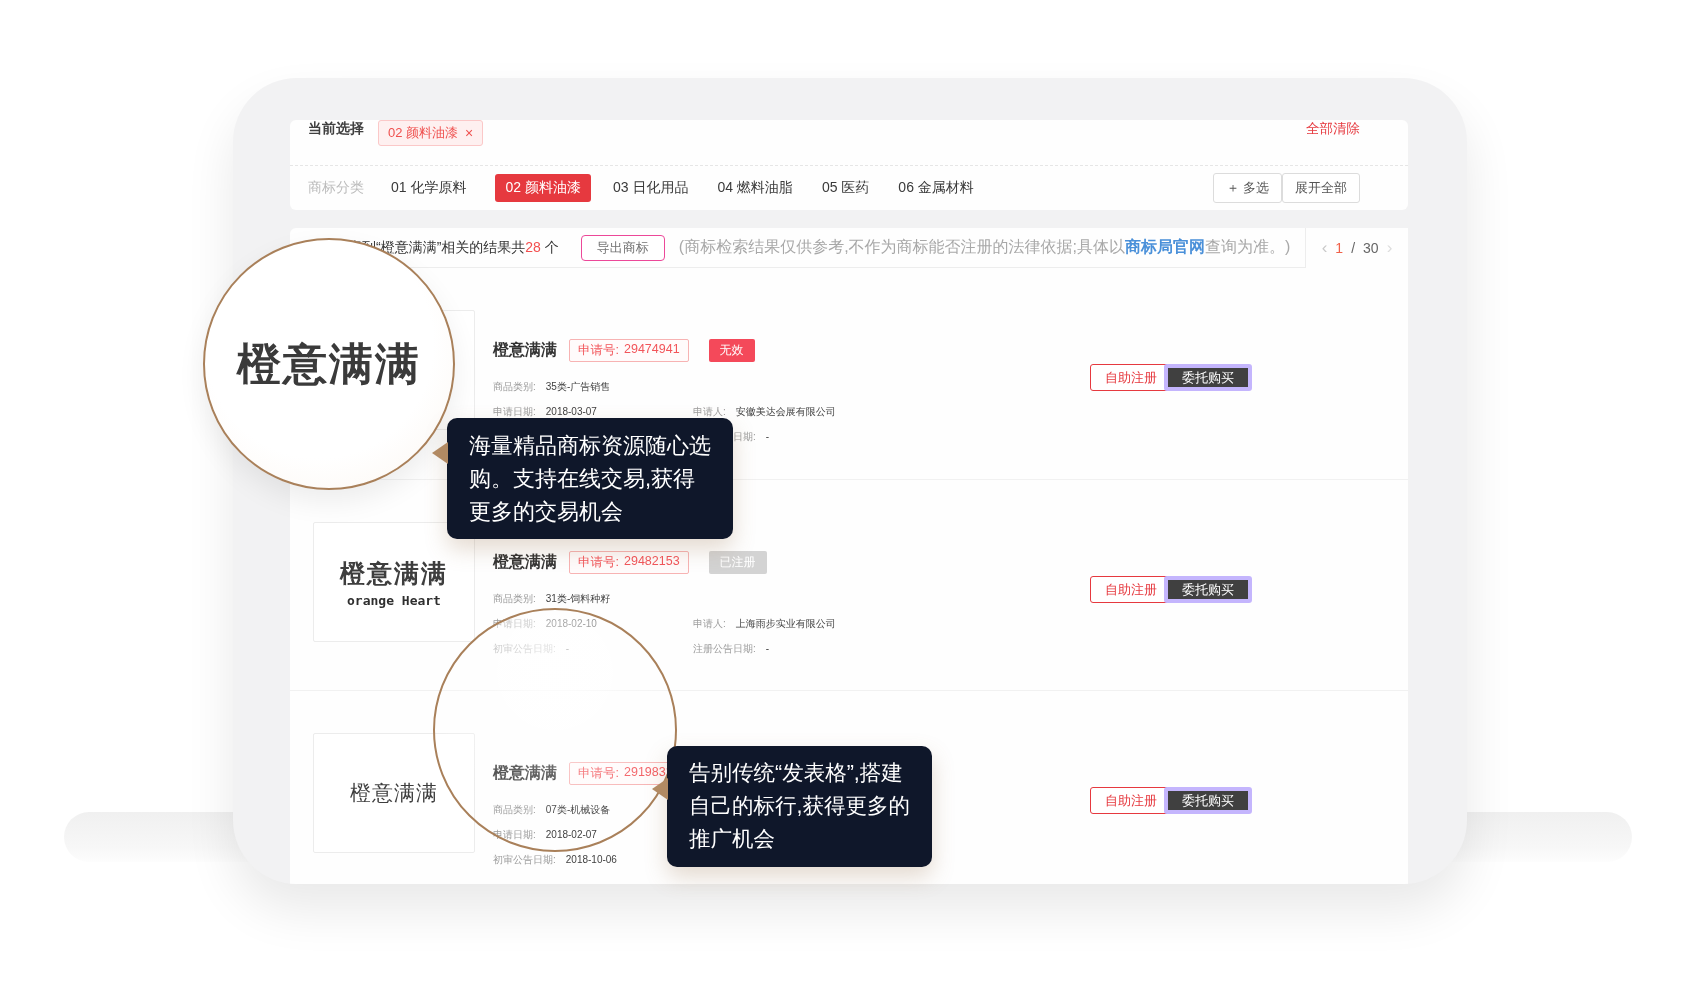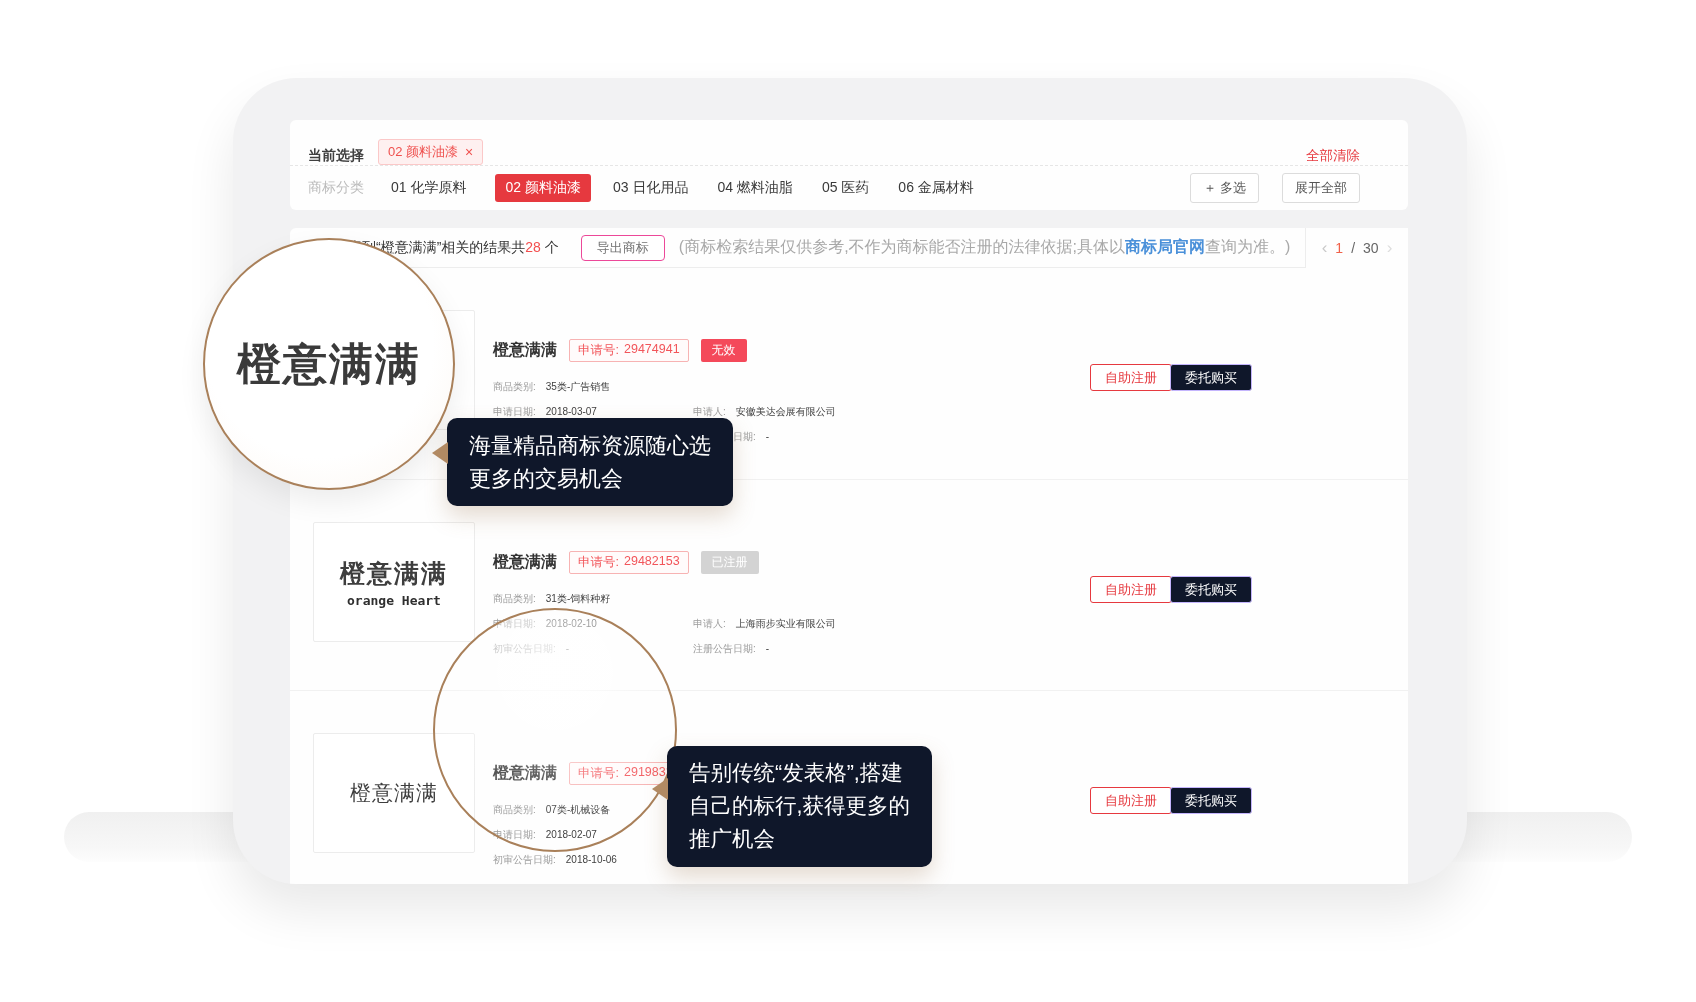--- a/index.html
+++ b/index.html
@@ -20,34 +20,34 @@
   .window {
     position:absolute; left:233px; top:78px; width:1234px; height:806px;
     background:#f2f2f3; border-radius:64px; overflow:hidden;
     box-shadow:0 26px 50px rgba(0,0,0,0.09);
   }
   .card { position:absolute; left:57px; width:1118px; background:#fefefe; border-radius:6px; }
   .top-card { top:42px; height:90px; }
   .results-card { top:150px; height:656px; border-radius:6px 6px 0 0; }
 
   
-  .filter-row { height:46px; display:flex; align-items:flex-end; padding:0 48px 0 18px;
+  .filter-row { height:46px; display:flex; align-items:flex-start; padding:0 48px 0 18px;
     border-bottom:1px dashed #e6e6e6; }
   .filter-label { font-size:14px; font-weight:700; color:#404040; }
   .chip { margin-left:14px; display:inline-flex; align-items:center; background:#fef0f0;
     border:1px solid #fbc8c8; color:#ef504e; font-size:13px; padding:3px 9px; border-radius:3px; }
   .chip-x { margin-left:7px; font-size:14px; cursor:pointer; line-height:1; }
   .clear-all { margin-left:auto; color:#e6393f; font-size:13.5px; cursor:pointer; }
 
   
   .cat-row { height:43px; display:flex; align-items:center; padding:0 48px 0 18px; font-size:14px; }
   .cat-label { color:#bbbbbb; margin-right:27px; }
   .cat-item { margin-right:29px; color:#3a3a3a; cursor:pointer; }
   .cat-item.selected { background:#e6393f; color:#fff; padding:5px 10px; border-radius:3px; margin-right:22px; }
-  .cat-actions { margin-left:auto; display:flex; gap:23px; }
+  .cat-actions { margin-left:auto; display:flex; gap:0; }
   .cat-btn { border:1px solid #dcdcdc; border-radius:3px; padding:5px 12px; font-size:13px;
     color:#555; background:#fff; cursor:pointer; }
 
   
   .results-header { position:relative; height:40px; border-bottom:1px solid #ededed;
     display:flex; align-items:center; padding-left:44px; }
   .res-text { font-size:14px; color:#333; white-space:nowrap; }
   .res-count { color:#f34e4e; }
   .export-btn { margin-left:22px; height:26px; padding:0 15px; border:1px solid #ec4899;
     color:#737373; background:#fff; border-radius:4px; font-size:13px; cursor:pointer; white-space:nowrap; }
@@ -73,33 +73,33 @@
   .tm-text { font-size:21px; color:#3e3e3e; letter-spacing:1px; font-weight:500; }
   .tm-text.calligraphy { font-family:"DejaVu Serif","Liberation Serif",serif; font-weight:700; font-size:25px; letter-spacing:2px; }
   .tm-sub { font-family:"DejaVu Sans Mono","Liberation Mono",monospace; font-weight:700;
     font-size:13px; margin-top:3px; color:#2f2f2f; }
 
   .row-details { position:absolute; left:203px; top:70px; }
   .row-title-line { display:flex; align-items:center; height:24px; margin-bottom:12px; }
   .row-title { font-size:16px; font-weight:700; color:#333; }
   .app-tag { margin-left:12px; display:inline-flex; gap:5px; border:1px solid #f7b3b3;
     color:#f2555a; background:#fffbfb; font-size:12.5px; padding:2px 8px; border-radius:2px; white-space:nowrap; }
-  .badge { margin-left:12px; font-size:12px; color:#fff; padding:3px 11px; border-radius:2px; white-space:nowrap; }
+  .badge { margin-left:20px; font-size:12px; color:#fff; padding:3px 11px; border-radius:2px; white-space:nowrap; }
   .badge.invalid { background:#f4495a; }
   .badge.registered { background:#d3d3d3; }
   .detail-line { position:relative; width:620px; height:25px; line-height:25px;
     font-size:10px; color:#3f3f3f; white-space:nowrap; }
   .dl-label { color:#9b9b9b; margin-right:10px; }
   .col2 { position:absolute; left:200px; top:0; }
 
   .btn { position:absolute; top:96px; height:27px; display:inline-flex; align-items:center;
     padding:0 14px; font-size:13px; border-radius:3px; cursor:pointer;
     font-family:"Liberation Sans","DejaVu Sans",sans-serif; }
   .btn-self { right:236px; border:1px solid #e6393f; color:#e6393f; background:#fff; }
-  .btn-buy { right:156px; border:1px solid #c4b5fd; background:#0f172a; color:#fff; }
+  .btn-buy { right:156px; border:4px solid #c4b5fd; background:#404040; color:#fff; }
 
   
   .circle1 { position:absolute; left:203px; top:238px; width:252px; height:252px; border-radius:50%;
     border:2px solid #a9805a; z-index:20; display:flex; align-items:center; justify-content:center;
     background:radial-gradient(circle at 46% 42%, #ffffff 58%, #fdfaf7 78%, #f0e8de 100%);
     box-shadow:0 12px 28px rgba(0,0,0,0.07); }
   .zoom-text { font-size:44px; font-weight:600; color:#3a3a3a; letter-spacing:2px; }
   .circle2 { position:absolute; left:433px; top:608px; width:244px; height:244px; border-radius:50%;
     border:2px solid #a9805a; z-index:20;
     background:radial-gradient(circle at 50% 26%, rgba(255,255,255,0.85) 0%, rgba(255,255,255,0.25) 46%, rgba(255,255,255,0) 72%); }
@@ -231,20 +231,21 @@
 
   <div class="circle1">
     <span class="zoom-text">橙意满满</span>
   </div>
 
   <div class="circle2"></div>
 
   <div class="tooltip tooltip1">
     <span class="arrow"></span>
     <div class="line">海量精品商标资源随心选</div>
+    <div class="line">购。支持在线交易,获得</div>
     <div class="line">更多的交易机会</div>
   </div>
 
   <div class="tooltip tooltip2">
     <span class="arrow"></span>
     <div class="line">告别传统“发表格”,搭建</div>
     <div class="line">自己的标行,获得更多的</div>
     <div class="line">推广机会</div>
   </div>
 

